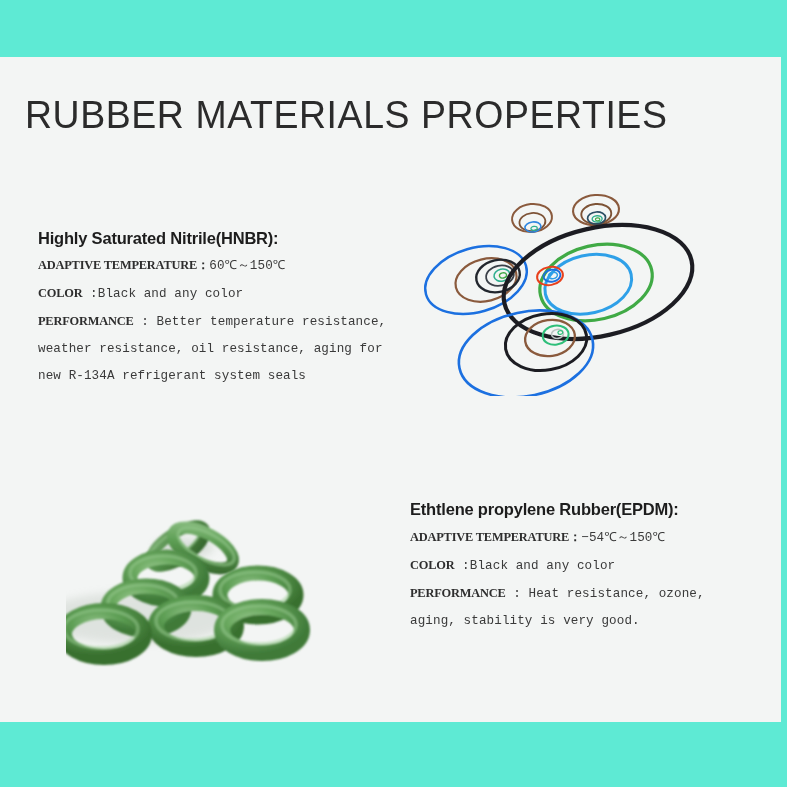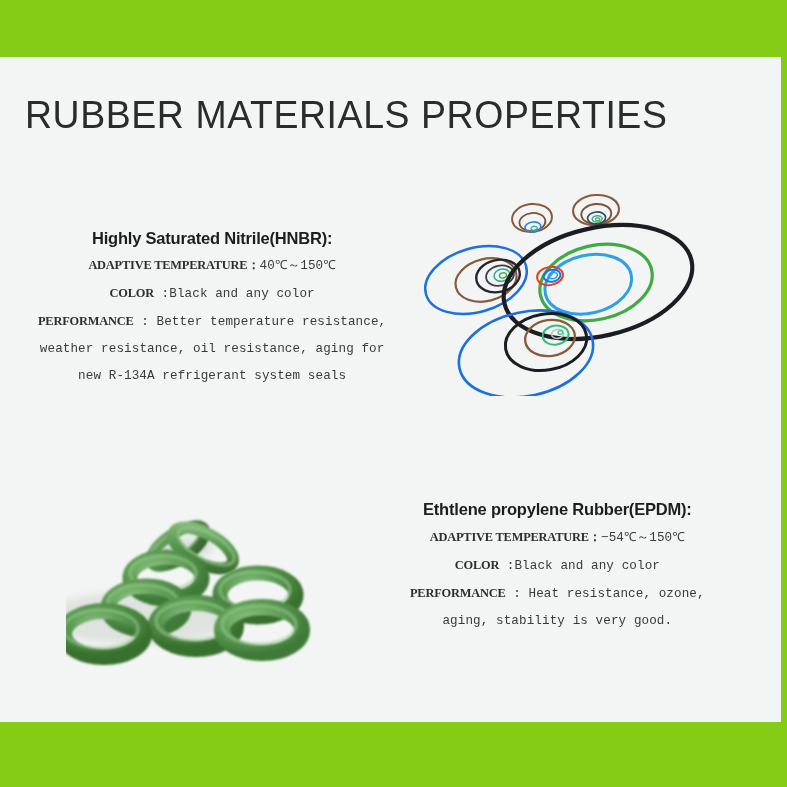--- a/index.html
+++ b/index.html
@@ -11,22 +11,21 @@
     width: 787px;
     height: 787px;
     overflow: hidden;
     font-family: "Liberation Sans", sans-serif;
   }
 
   #page {
     position: relative;
     width: 787px;
     height: 787px;
-    background: #84cc16;
-    text-align: center;
+    background: #5eead4;
   }
 
   
   #panel {
     position: absolute;
     left: 0;
     top: 57px;
     width: 781px;
     height: 665px;
     background: #f3f5f4;
@@ -108,21 +107,21 @@
 <div id="page">
 
   <div id="panel"></div>
 
   <div id="title">RUBBER MATERIALS PROPERTIES</div>
 
   <div class="block" id="hnbr-block">
     <div class="blk-heading">Highly Saturated Nitrile(HNBR):</div>
 
     <div class="blk-line">
-      <span class="lbl">ADAPTIVE  TEMPERATURE：</span><span>40℃～150℃</span>
+      <span class="lbl">ADAPTIVE  TEMPERATURE：</span><span>60℃～150℃</span>
     </div>
 
     <div class="blk-line">
       <span class="lbl">COLOR</span><span> :Black and any color</span>
     </div>
 
     <div class="blk-line">
       <span class="lbl">PERFORMANCE</span><span> : Better temperature resistance,</span>
     </div>
 

